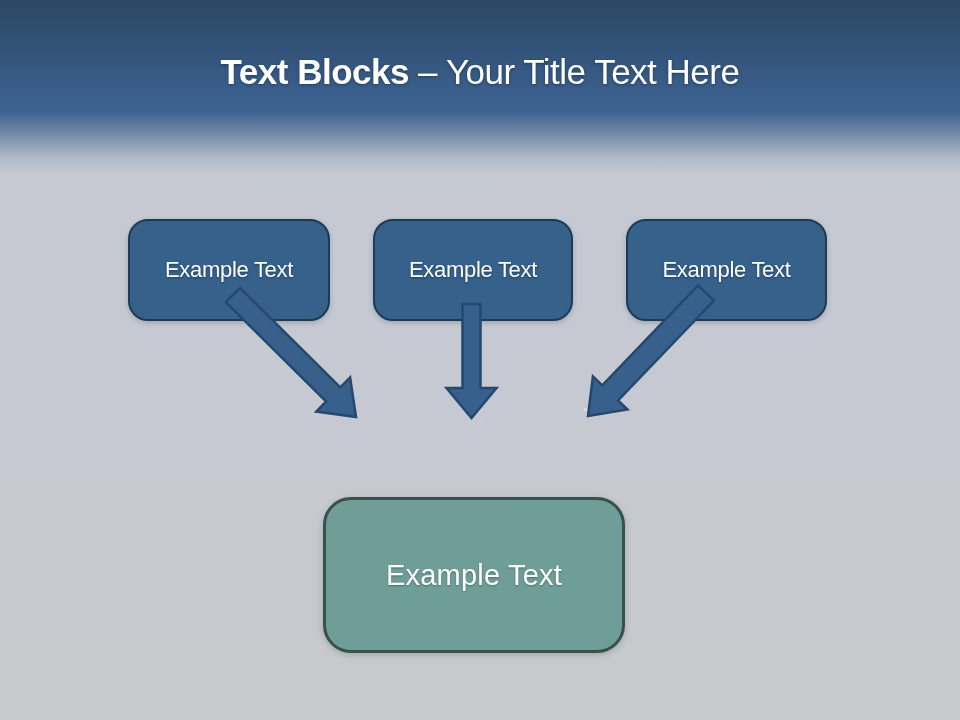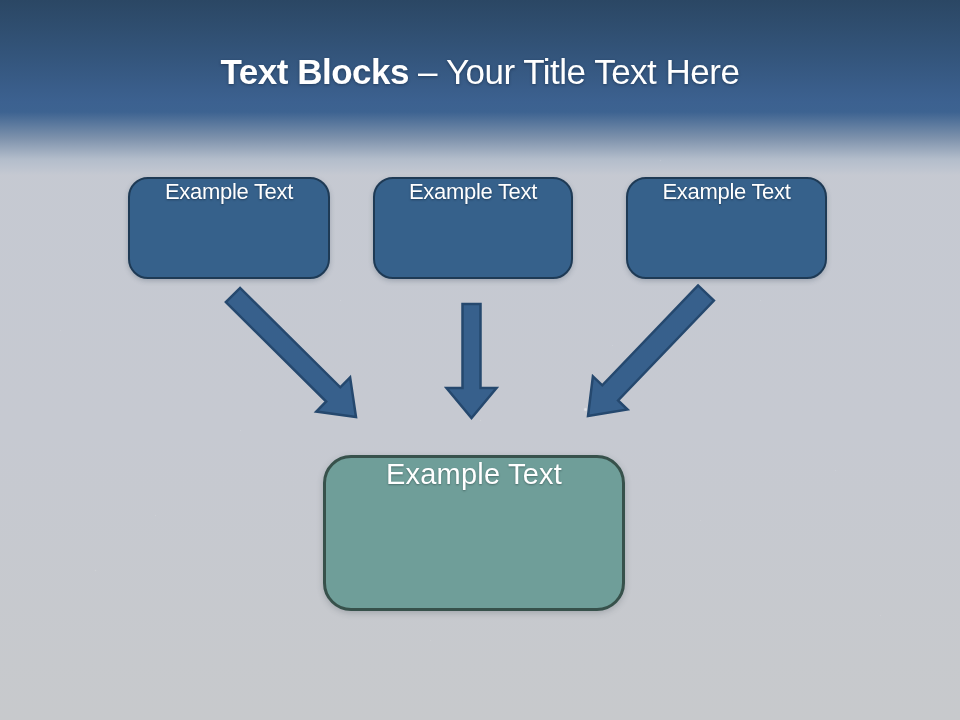--- a/index.html
+++ b/index.html
@@ -67,24 +67,25 @@
       760px 300px 1px 0 rgba(255,255,255,.28),
       835px 470px 1px 0 rgba(255,255,255,.28),
       520px 230px 1px 0 rgba(255,255,255,.22),
       240px 430px 1px 0 rgba(255,255,255,.28),
       880px 615px 1px 0 rgba(255,255,255,.22),
       60px 330px 1px 0 rgba(255,255,255,.22),
       480px 420px 1px 0 rgba(255,255,255,.35);
   }
   .block{
     position:absolute;
-    display:flex;justify-content:center;
+    display:flex;align-items:center;justify-content:center;
     box-sizing:border-box;
     color:var(--block-text);
     text-align:center;
+    margin-top:42px;
   }
   .source{
     top:177px;height:102px;
     background:var(--block-fill);
     border:2.5px solid var(--block-border);
     border-radius:20px;
     font-size:22px;
     letter-spacing:-0.3px;
     text-shadow:0 1px 2px rgba(10,25,45,.5);
     box-shadow:0 2px 5px rgba(40,58,80,.25);

